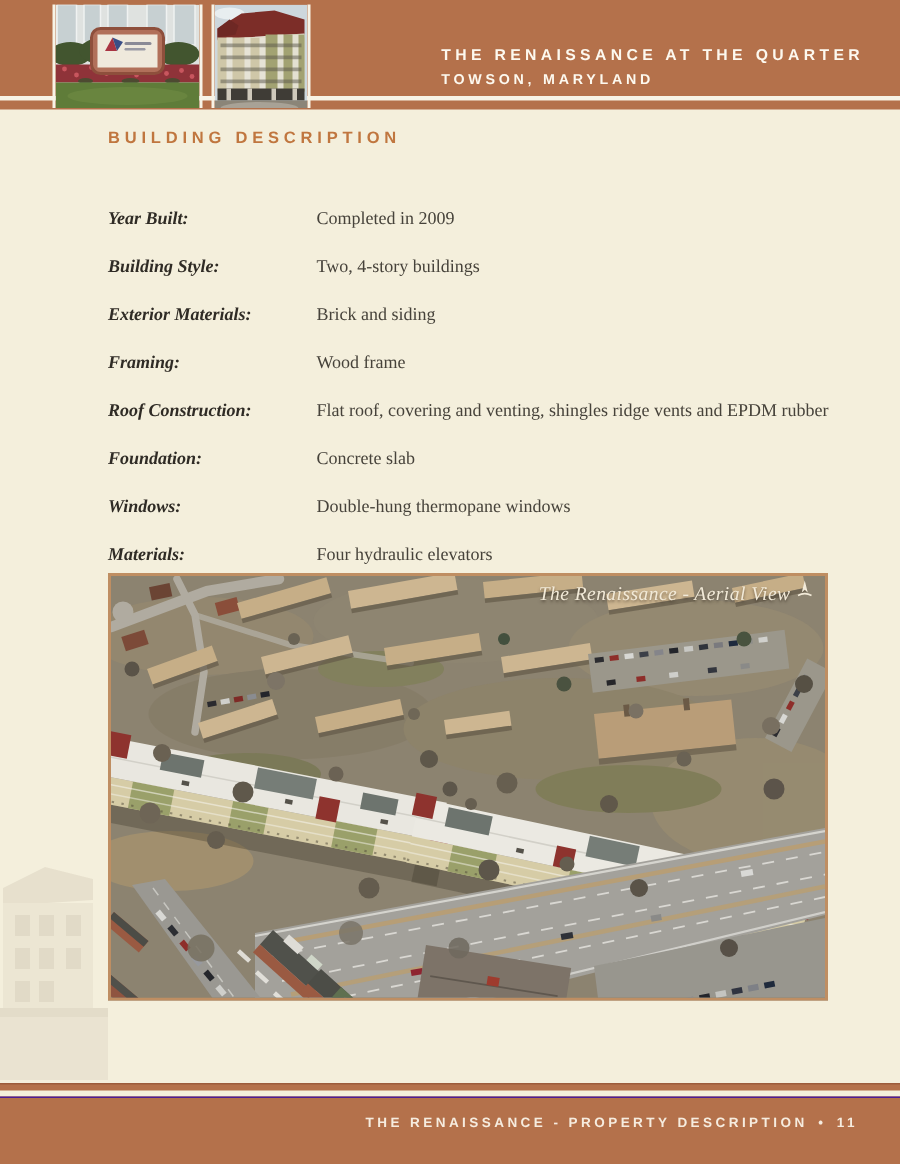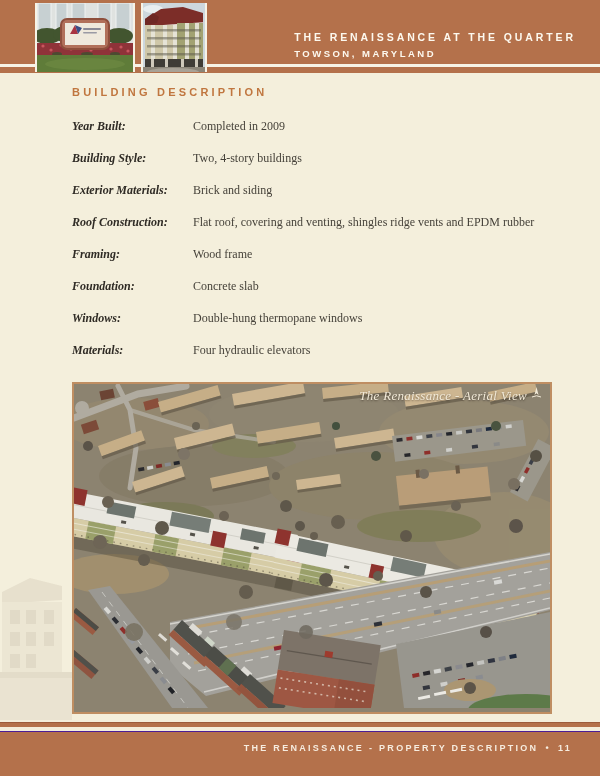--- a/index.html
+++ b/index.html
@@ -22,29 +22,29 @@
   .hdr-title{font-size:10.5px;letter-spacing:2.9px;white-space:nowrap;}
   .hdr-subtitle{font-size:9.5px;letter-spacing:2.5px;margin-top:5px;white-space:nowrap;}
   
   .section-heading{
     position:absolute;left:72px;top:86px;
     font-family:"Liberation Sans",sans-serif;font-weight:bold;
     font-size:11px;letter-spacing:3.2px;color:#c0763f;white-space:nowrap;
   }
   
   .details{position:absolute;left:72px;top:120px;width:470px;}
-  .detail-row{display:flex;height:32px;align-items:flex-start;}
+  .detail-row{display:flex;height:32px;align-items:flex-end;gap:18px;}
   .detail-label{
     width:121px;flex:0 0 121px;font-weight:bold;font-style:italic;
     font-size:12px;color:#2f2b25;line-height:13px;
   }
   .detail-value{font-size:12px;color:#46423a;line-height:13px;white-space:nowrap;}
   
   .aerial{
-    position:absolute;left:72px;top:382px;width:480px;height:332px;
+    position:absolute;left:72px;top:382px;width:480px;height:285px;
     border:2px solid #bf8e62;box-sizing:border-box;overflow:hidden;background:#8c8370;
   }
   .aerial-caption{
     position:absolute;top:3px;right:7px;color:#f2ead8;font-style:italic;
     font-size:13px;letter-spacing:.3px;white-space:nowrap;
     text-shadow:0 1px 2px rgba(40,30,20,.55);display:flex;align-items:center;gap:3px;
   }
   .compass{display:inline-block;transform:translateY(-1px);}
   
   .watermark{position:absolute;left:0;top:556px;width:72px;height:164px;opacity:.55;pointer-events:none;}
@@ -161,26 +161,26 @@
     </div>
     <div class="detail-row">
       <div class="detail-label">Building Style:</div>
       <div class="detail-value">Two, 4-story buildings</div>
     </div>
     <div class="detail-row">
       <div class="detail-label">Exterior Materials:</div>
       <div class="detail-value">Brick and siding</div>
     </div>
     <div class="detail-row">
+      <div class="detail-label">Framing:</div>
+      <div class="detail-value">Wood frame</div>
+    </div>
+    <div class="detail-row">
       <div class="detail-label">Roof Construction:</div>
       <div class="detail-value">Flat roof, covering and venting, shingles ridge vents and EPDM rubber</div>
-    </div>
-    <div class="detail-row">
-      <div class="detail-label">Framing:</div>
-      <div class="detail-value">Wood frame</div>
     </div>
     <div class="detail-row">
       <div class="detail-label">Foundation:</div>
       <div class="detail-value">Concrete slab</div>
     </div>
     <div class="detail-row">
       <div class="detail-label">Windows:</div>
       <div class="detail-value">Double-hung thermopane windows</div>
     </div>
     <div class="detail-row">

